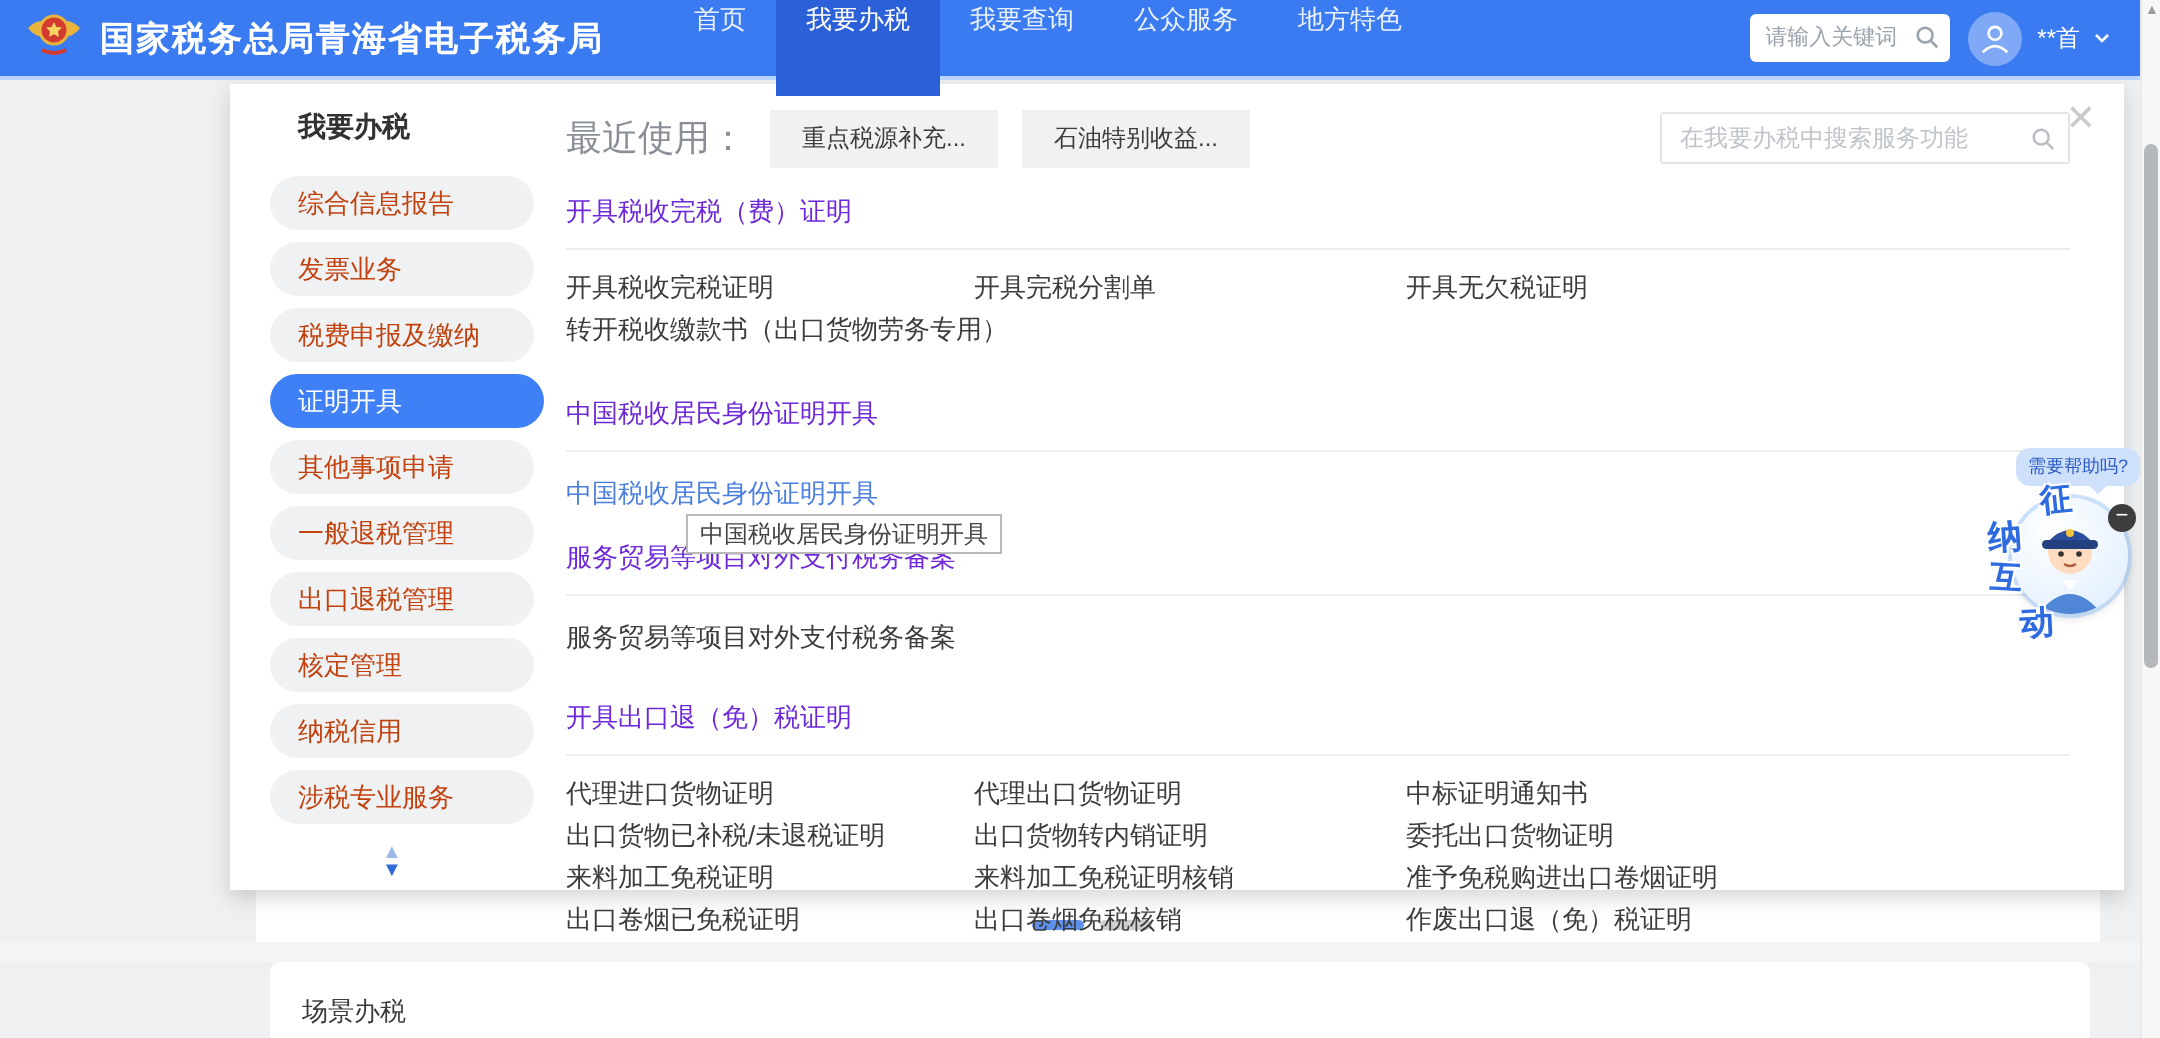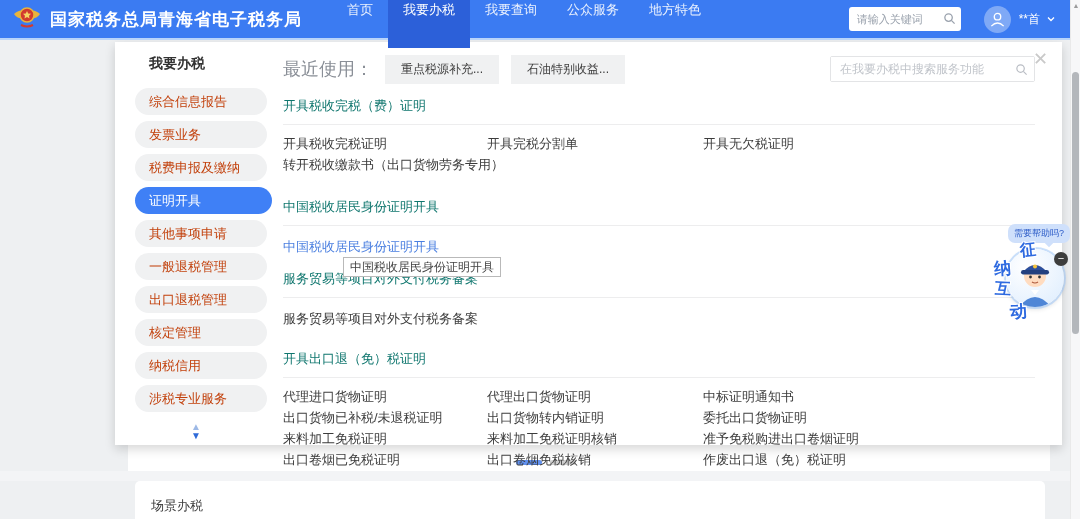--- a/index.html
+++ b/index.html
@@ -9,21 +9,21 @@
 
   
   .hdr { position:absolute; left:0; top:0; width:1080px; height:40px; background:#3b7bf2;
          border-bottom:2px solid #b9d4fa; display:flex; align-items:center; z-index:30; }
   .logo { width:30px; height:30px; margin:0 8px 0 12px; flex:0 0 auto; }
   .site-title { color:#fff; font-size:17px; font-weight:bold; letter-spacing:1px; margin-right:30px; white-space:nowrap; }
   .nav { display:flex; height:58px; align-items:stretch; }
   .nav-item { color:#eaf1fe; font-size:13px; line-height:40px; padding:0 15px; cursor:pointer; white-space:nowrap; }
   .nav-item.active { background:#2c60d9; color:#fff; }
   .hdr-right { margin-left:auto; display:flex; align-items:center; padding-right:24px; }
-  .hdr-search { position:relative; width:112px; height:24px; background:#fff; border-radius:3px; margin-right:23px; }
+  .hdr-search { position:relative; width:100px; height:24px; background:#fff; border-radius:3px; margin-right:9px; }
   .hdr-search input { width:100%; height:100%; border:none; outline:none; background:transparent;
                       font-size:11px; padding:0 20px 0 8px; color:#333; font-family:inherit; }
   .hdr-search input::placeholder { color:#9aa2ad; }
   .hdr-search .mag { position:absolute; right:5px; top:5px; width:13px; height:13px; }
   .avatar { width:27px; height:27px; border-radius:50%; background:rgba(255,255,255,.35);
             display:flex; align-items:center; justify-content:center; margin-right:8px; }
   .uname { color:#fff; font-size:12px; margin-right:6px; }
   .chev { width:10px; height:10px; }
 
   
@@ -46,21 +46,21 @@
   .topbar { display:flex; align-items:center; height:28px; }
   .recent-lbl { font-size:18px; color:#8a8f97; }
   .recent-btn { margin-left:12px; background:#f0f1f2; border:none; font-size:12px; color:#3c3c3c;
                 padding:6px 16px; cursor:pointer; font-family:inherit; }
   .c-search { position:relative; margin-left:auto; width:205px; height:26px; border:1px solid #e3e4e6; border-radius:2px; background:#fff; }
   .c-search input { width:100%; height:100%; border:none; outline:none; font-size:12px; padding:0 24px 0 9px; color:#333; font-family:inherit; }
   .c-search input::placeholder { color:#c0c4ca; }
   .c-search .mag { position:absolute; right:6px; top:6px; width:13px; height:13px; }
 
   .sec { margin-top:0; }
-  .sec-title { font-size:13px; color:#0f766e; padding-bottom:9px; border-bottom:1px solid #ededee; cursor:pointer; }
+  .sec-title { font-size:13px; color:#6d28d9; padding-bottom:9px; border-bottom:1px solid #ededee; cursor:pointer; }
   .grid3 { display:grid; grid-template-columns:204px 216px auto; margin-top:8px; }
   .item { font-size:13px; color:#3c3c3c; line-height:21px; cursor:pointer; white-space:nowrap; }
   .item.hov { color:#4a7fe0; }
   .single-wrap { position:relative; margin-top:10px; }
   .tooltip { position:absolute; left:60px; top:21px; background:#fff; border:1px solid #b9b9b9;
              font-size:12px; color:#444; padding:1px 6px; line-height:16px; white-space:nowrap; z-index:40; }
   .mt1 { margin-top:14px; } .mt2 { margin-top:23px; } .mt3 { margin-top:13px; } .mt4 { margin-top:21px; }
 
   
   .carousel-strip { position:absolute; left:128px; top:443px; width:922px; height:28px; background:#fff; z-index:5; }

